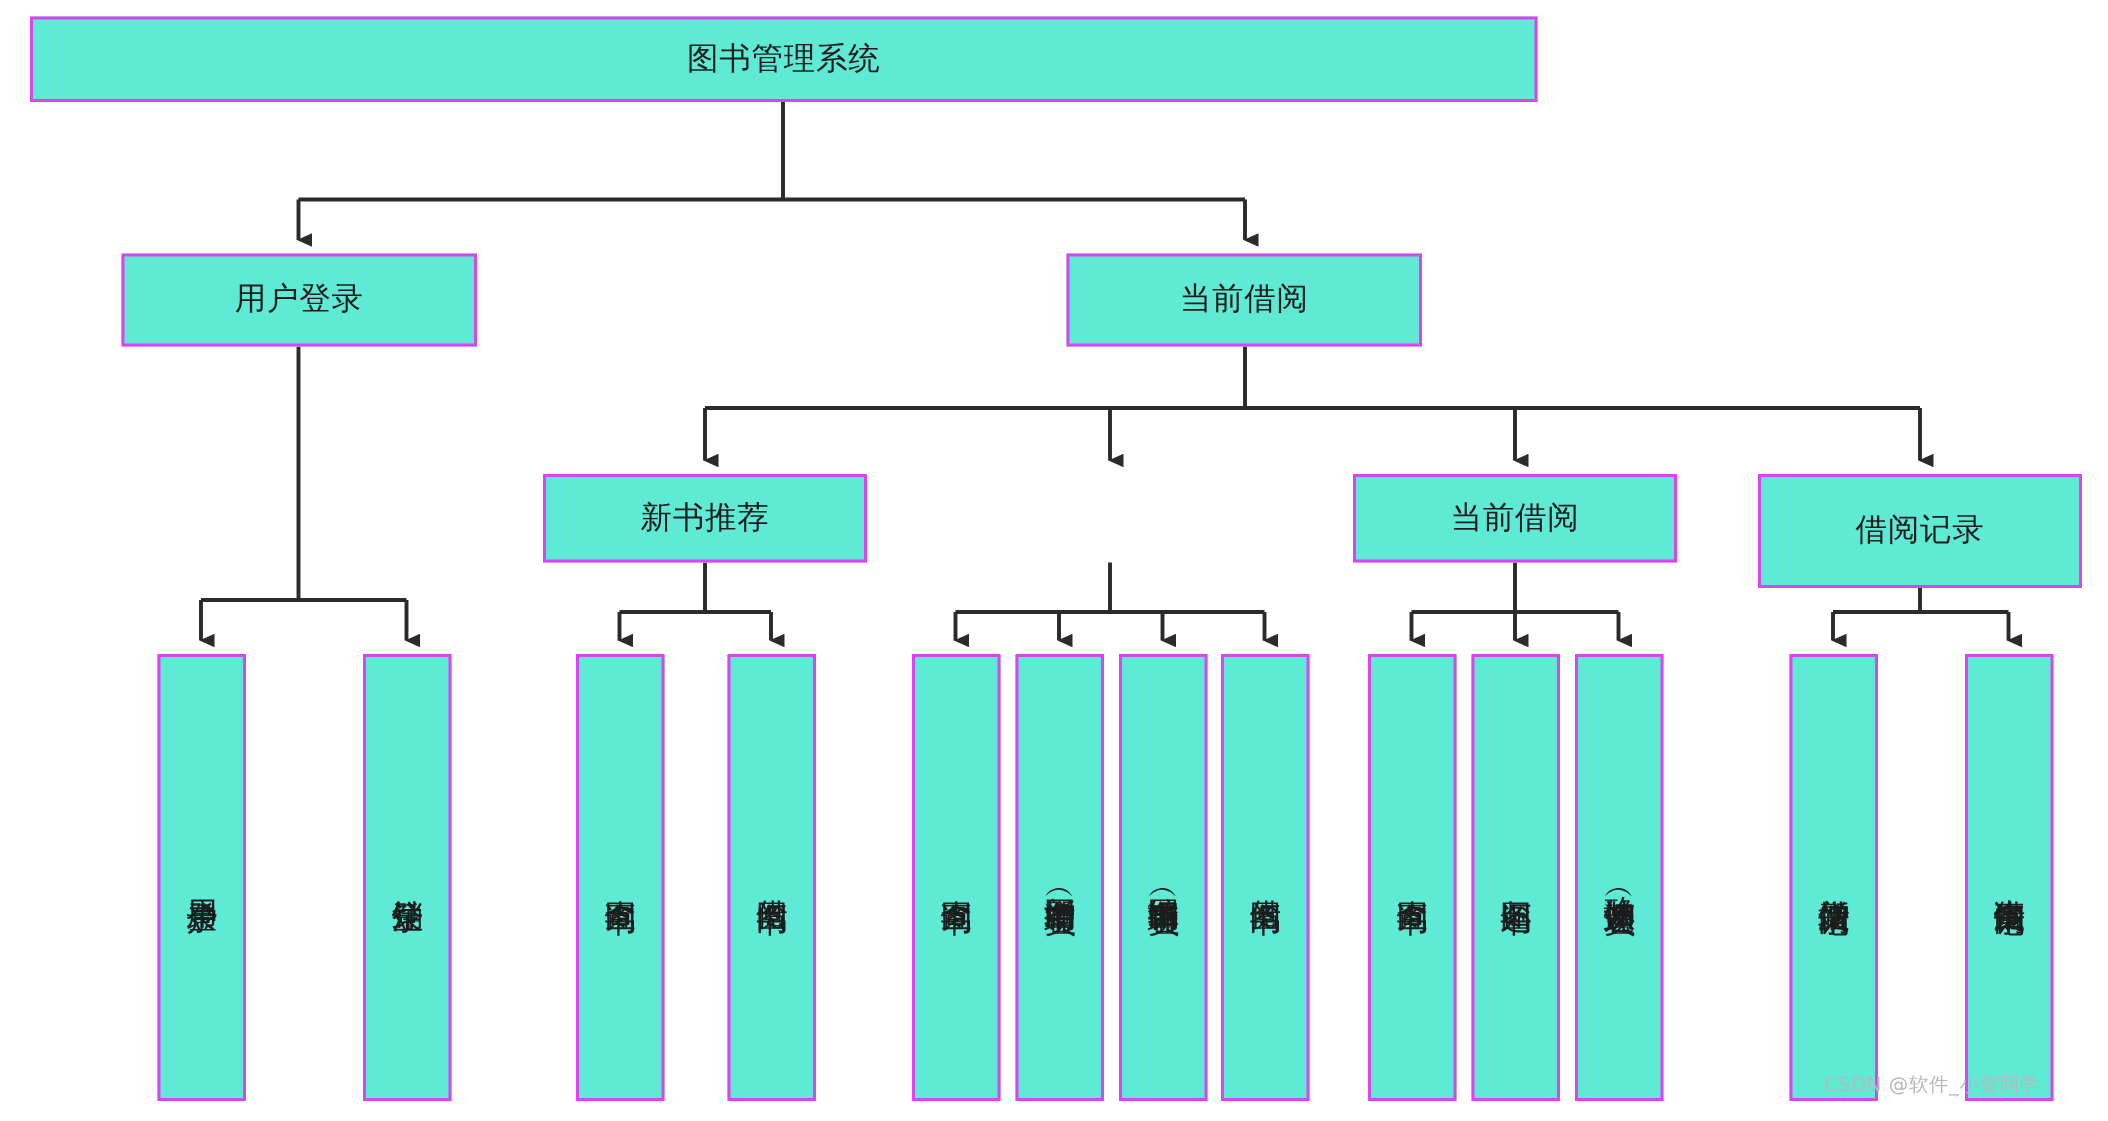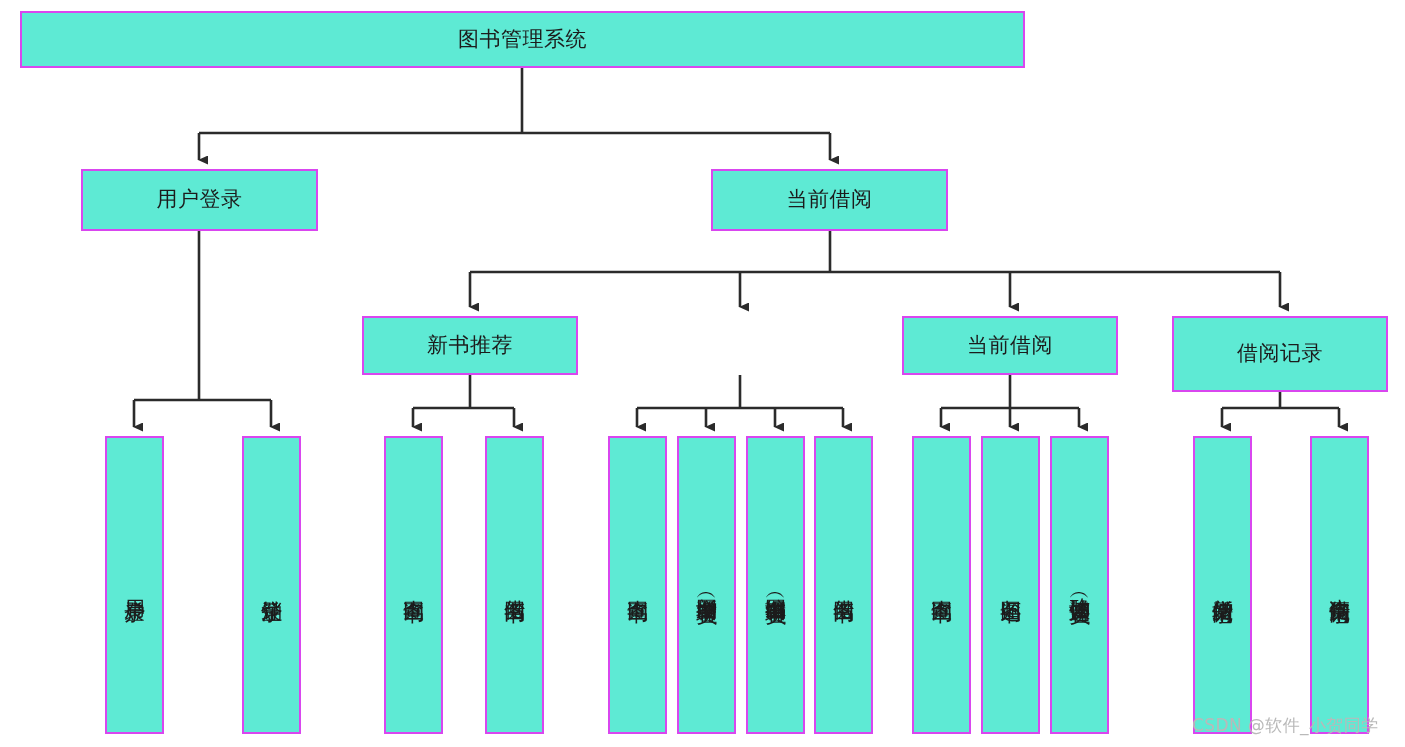--- a/index.html
+++ b/index.html
@@ -50,24 +50,25 @@
   .node.vertical .label {
     writing-mode: vertical-rl;
     text-orientation: upright;
     font-size: 21px;
     line-height: 1.45;
     letter-spacing: 1px;
     white-space: nowrap;
   }
   .watermark {
     position: absolute;
-    font-size: 17px;
+    font-size: 13px;
     color: #b9b9b9;
     white-space: nowrap;
     letter-spacing: 0.4px;
+    margin-left: 24px;
   }
 </style>
 </head>
 <body>
 
 <div id="canvas">
 
   <svg class="edges" viewBox="0 0 1405 747">
     <defs>
       <marker id="arrow" markerWidth="9" markerHeight="10" refX="4.5" refY="9" orient="auto" markerUnits="userSpaceOnUse">

